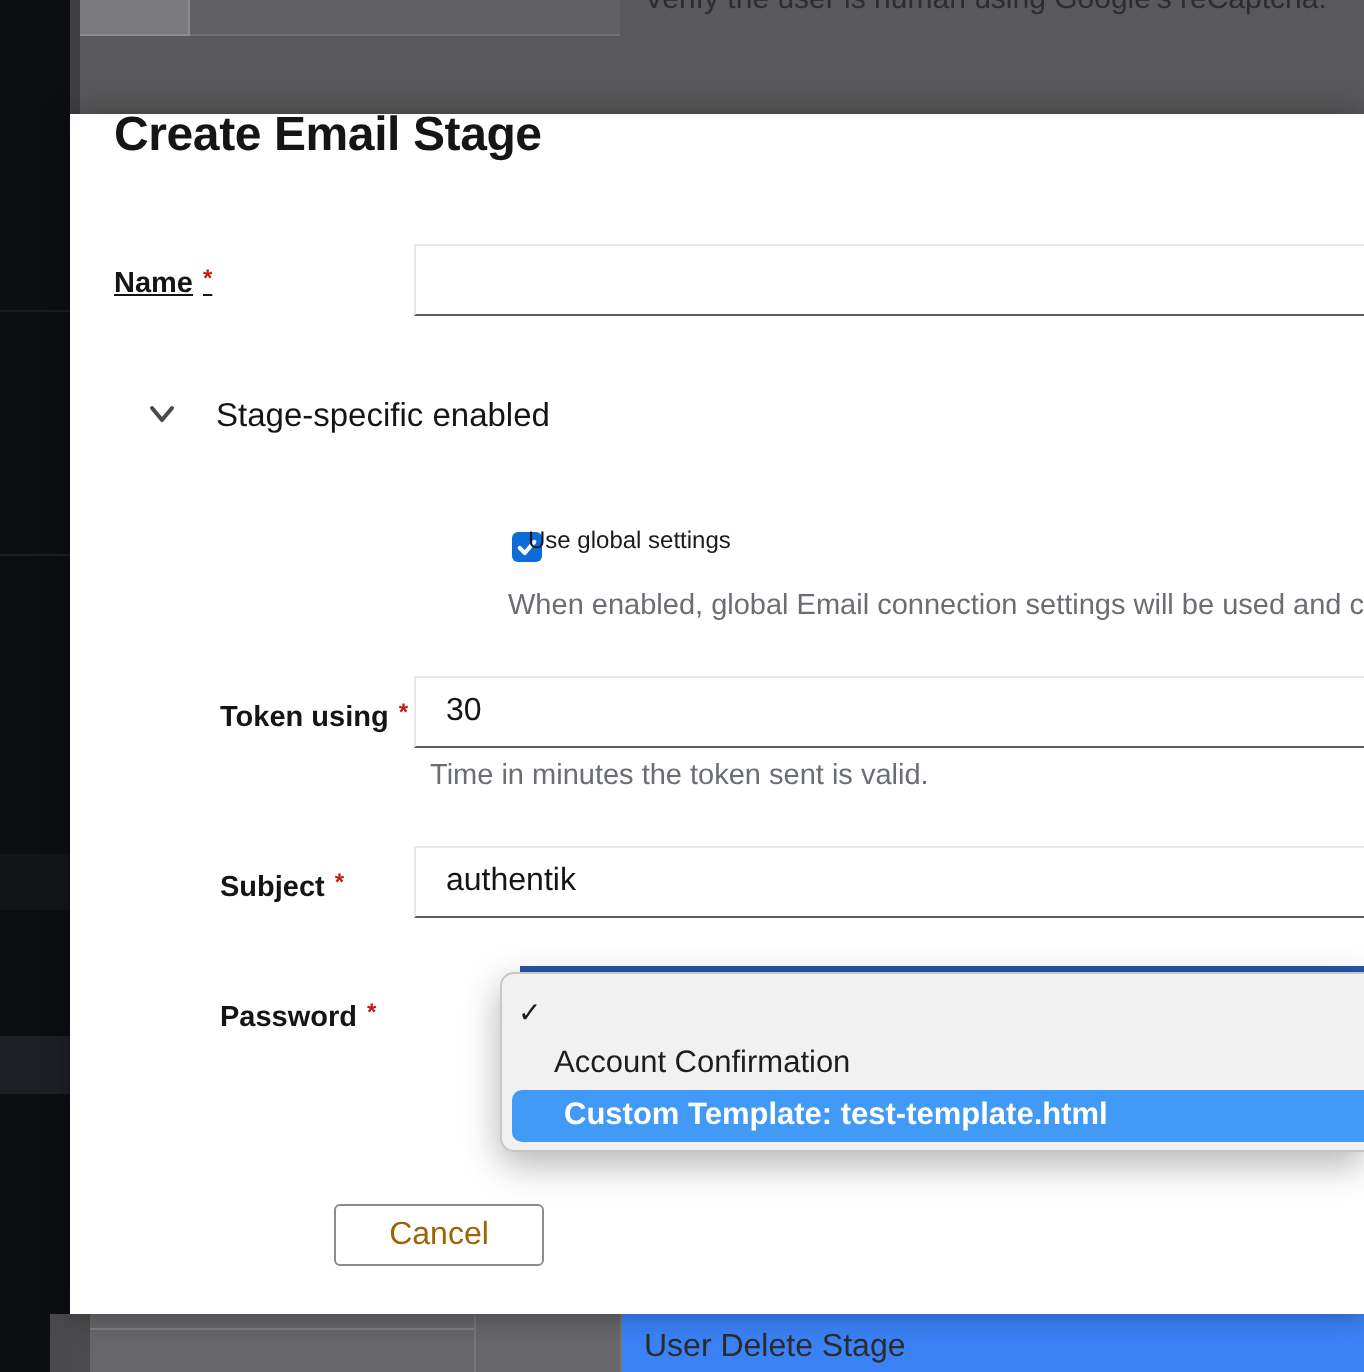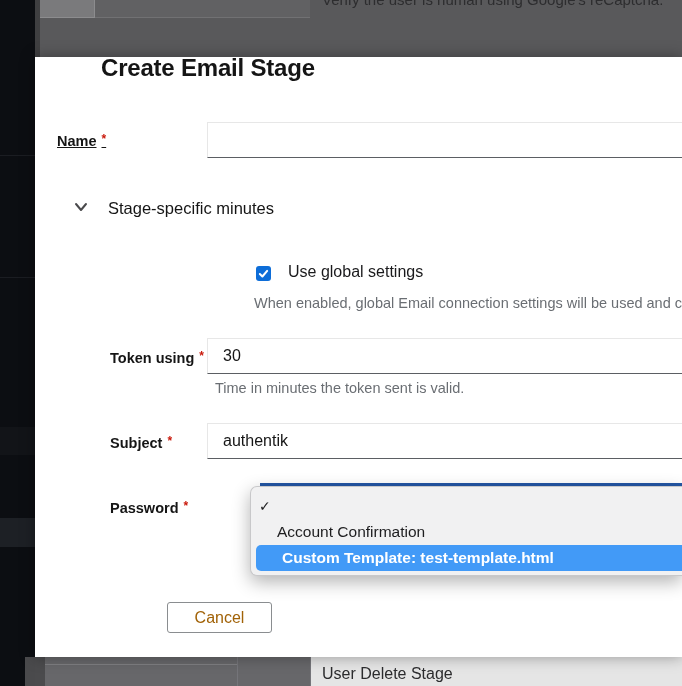--- a/index.html
+++ b/index.html
@@ -3,21 +3,21 @@
 <meta charset="utf-8">
 <style>
   * { margin:0; padding:0; box-sizing:border-box; }
   html,body { width:682px; height:686px; background:#ffffff; }
   body { font-family:"Liberation Sans","DejaVu Sans",sans-serif; }
   #screen { position:relative; width:682px; height:686px; overflow:hidden; background:#ffffff; }
   .abs { position:absolute; }
 
   
   .strip-top { left:35px; top:0; width:647px; height:57px; background:#59595b; overflow:hidden; }
-  .strip-bottom { left:35px; top:657px; width:647px; height:29px; background:#e5e5e5; overflow:hidden; }
+  .strip-bottom { left:35px; top:657px; width:647px; height:29px; background:#3b82f6; overflow:hidden; }
   .gutter-top { left:0; top:0; width:5px; height:57px; background:#3f3f41; }
   .bg-cell { left:5px; top:0; width:55px; height:18px; background:#7a7a7c; border-right:1px solid #8c8c8e; border-bottom:1px solid #8c8c8e; }
   .bg-panel { left:60px; top:0; width:215px; height:18px; background:#616163; border-bottom:1px solid #717173; }
   .dim-top-text { left:287px; top:-9px; white-space:nowrap; font-size:15px; color:#2d2d2f; }
   .gutter-bottom { left:0; top:0; width:10px; height:29px; background:#4b4b4d; }
   .bg-band { left:10px; top:0; width:265px; height:29px; background:#67676a; }
   .bg-band-line { left:10px; top:7px; width:192px; height:1px; background:#7f7f82; }
   .vline1 { left:202px; top:0; width:1px; height:29px; background:#75757a; }
   .vline2 { left:275px; top:0; width:1px; height:29px; background:#75757a; }
   .dim-bottom-text { left:287px; top:8px; white-space:nowrap; font-size:16px; color:#2c2c2e; }
@@ -25,36 +25,36 @@
   
   .sidebar { left:0; top:0; width:35px; height:686px; background:#0c0e12; }
   .sb-line1 { left:0; top:155px; width:35px; height:1px; background:#1b1d22; }
   .sb-line2 { left:0; top:277px; width:35px; height:1px; background:#1b1d22; }
   .sb-block1 { left:0; top:427px; width:35px; height:28px; background:#121418; }
   .sb-block2 { left:0; top:518px; width:35px; height:29px; background:#1d2025; }
   .sb-bottom { left:25px; top:657px; width:10px; height:29px; background:#4a4a4c; }
 
   
   .modal { left:35px; top:57px; width:647px; height:600px; background:#ffffff; box-shadow:0 0 14px rgba(0,0,0,0.35); }
-  .modal-title { left:57px; top:54px; font-size:24px; font-weight:600; color:#151515; letter-spacing:-0.2px;margin-left:44px; }
+  .modal-title { left:57px; top:54px; font-size:24px; font-weight:600; color:#151515; letter-spacing:-0.2px; }
 
   .field-label { font-size:14.5px; font-weight:600; color:#151515; white-space:nowrap; }
   .req { color:#c9190b; font-size:12px; vertical-align:3px; margin-left:5px; font-weight:700; }
 
   .pf-input { position:absolute; left:207px; width:500px; height:36px; background:#fff;
     border:1px solid #e7e7e7; border-bottom:1px solid #5b5e63; font-size:16px; color:#151515;
     padding:0 0 0 15px; font-family:inherit; outline:none; }
 
   .chev { left:73px; top:201px; width:16px; height:12px; }
   .section-label { left:108px; top:199px; font-size:16.5px; color:#151515; }
 
   .checkbox { left:256px; top:266px; width:15px; height:15px; background:#0d6dd8; border-radius:3px;
     display:flex; align-items:center; justify-content:center; }
   .checkbox svg { width:11px; height:11px; }
-  .check-label { left:288px; top:263px; font-size:16px; color:#1a1a1c; }
+  .check-label { left:264px; top:263px; font-size:12px; color:#1a1a1c; }
   .help { font-size:14.5px; color:#6a6e73; white-space:nowrap; overflow:hidden; }
   .help1 { left:254px; top:295px; width:428px; }
   .help2 { left:215px; top:380px; }
 
   .lbl-name { left:57px; top:132px;text-decoration:underline; }
   .lbl-token { left:110px; top:349px; }
   .lbl-subject { left:110px; top:434px; }
   .lbl-template { left:110px; top:499px; }
   .in-name { top:122px; }
   .in-token { top:338px; }
@@ -113,21 +113,21 @@
   <div class="abs modal-title">Create Email Stage</div>
 
   <div class="abs field-label lbl-name">
     <span>Name</span><span class="req">*</span>
   </div>
   <input class="pf-input in-name" type="text" value="" style="">
 
   <svg class="abs chev" viewBox="0 0 16 12">
     <polyline points="3,3 8,9 13,3" fill="none" stroke="#4a4a4c" stroke-width="2" stroke-linecap="round" stroke-linejoin="round"></polyline>
   </svg>
-  <div class="abs section-label">Stage-specific minutes</div>
+  <div class="abs section-label">Stage-specific enabled</div>
 
   <div class="abs checkbox">
     <svg viewBox="0 0 12 12">
       <polyline points="2,6.5 4.8,9.3 10,3.2" fill="none" stroke="#ffffff" stroke-width="2.2" stroke-linecap="round" stroke-linejoin="round"></polyline>
     </svg>
   </div>
   <div class="abs check-label">Use global settings</div>
   <div class="abs help help1">When enabled, global Email connection settings will be used and con</div>
 
   <div class="abs field-label lbl-token">

